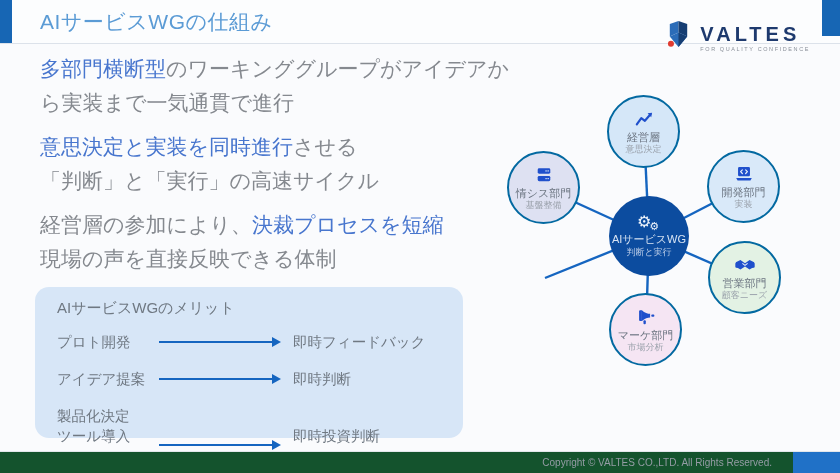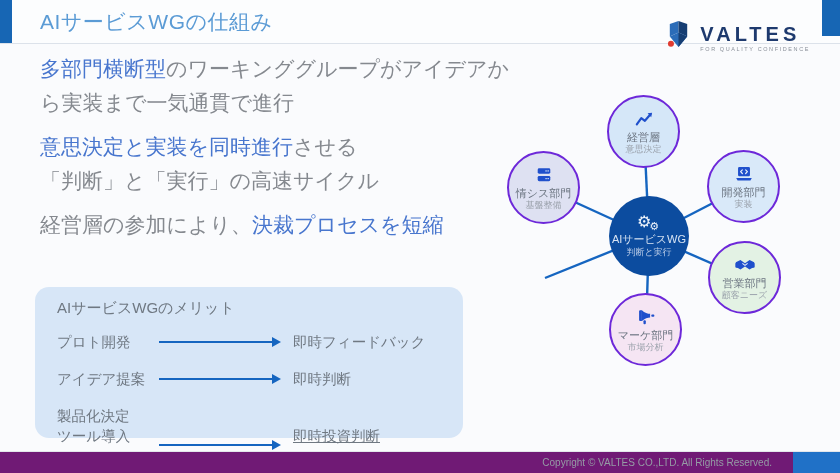--- a/index.html
+++ b/index.html
@@ -23,46 +23,46 @@
   .para{font-size:21px;line-height:34px;color:#85898F;margin-bottom:10px;}
   .hl{color:#4876CE;}
   
   .merit-box{position:absolute;left:35px;top:287px;width:428px;height:151px;background:#D7E6F7;border-radius:14px;box-sizing:border-box;padding:12px 20px 0 22px;}
   .merit-title{font-size:15px;color:#6F7882;margin-bottom:14px;}
   .merit-row{display:flex;align-items:center;margin-bottom:17px;}
   .merit-row.two-line{align-items:flex-end;margin-bottom:0;}
   .merit-from{width:100px;font-size:14.5px;color:#6F7882;line-height:20px;}
   .merit-to{width:150px;font-size:14.5px;color:#6F7882;}
   .merit-arrow{flex:1;height:2px;background:#1565C0;position:relative;margin:0 14px 0 2px;}
-  .two-line .merit-arrow,.two-line .merit-to{margin-top:9px;text-decoration:underline;}
+  .two-line .merit-arrow,.two-line .merit-to{margin-top:9px;}
   .merit-arrow::after{content:'';position:absolute;right:-2px;top:-4px;width:0;height:0;
     border-left:9px solid #1565C0;border-top:5px solid transparent;border-bottom:5px solid transparent;}
   
   .diagram{position:absolute;left:490px;top:88px;width:330px;height:330px;}
   .connectors{position:absolute;left:0;top:0;}
-  .node{position:absolute;width:73px;height:73px;border-radius:50%;border:2px solid #6d28d9;box-sizing:border-box;
+  .node{position:absolute;width:73px;height:73px;border-radius:50%;border:2px solid #0369a1;box-sizing:border-box;
     display:flex;flex-direction:column;align-items:center;justify-content:center;text-align:center;}
   .node .ic{height:20px;display:flex;align-items:center;justify-content:center;margin-bottom:2px;}
   .node-label{font-size:11px;color:#6B7480;line-height:13px;}
   .node-sublabel{font-size:9px;color:#9AA1AB;line-height:11px;}
   .n-exec{left:117px;top:7px;background:#D5E7F8;}
   .n-dev{left:217px;top:62px;background:#D9E9F9;}
   .n-sales{left:218px;top:153px;background:#E3F2E4;}
   .n-mark{left:119px;top:205px;background:#F5E5F3;}
   .n-test{left:18px;top:153px;background:#FCEFD3;}
   .n-info{left:17px;top:63px;background:#DEE1F2;}
   .hub{position:absolute;left:119px;top:108px;width:80px;height:80px;border-radius:50%;background:#0C4C9F;
     display:flex;flex-direction:column;align-items:center;justify-content:center;text-align:center;}
   .gears{color:#EDF3FB;line-height:16px;margin-bottom:2px;}
   .gear-big{font-size:16px;}
   .gear-small{font-size:11px;position:relative;top:3px;left:-2px;}
   .hub-title{font-size:11px;color:#D8E4F3;line-height:13px;}
   .hub-subtitle{font-size:9px;color:#B9CBE6;line-height:12px;}
   
-  .footer{position:absolute;left:0;bottom:0;width:840px;height:21px;background:#701a75;border-top:1px solid #E3E7EB;}
+  .footer{position:absolute;left:0;bottom:0;width:840px;height:21px;background:#14532d;border-top:1px solid #E3E7EB;}
   .copyright{position:absolute;right:68px;top:0;line-height:21px;font-size:10px;color:#959CA5;}
   .br-accent{position:absolute;right:0;bottom:0;width:47px;height:21px;background:#2071C7;}
 </style>
 </head>
 <body>
 
 <div class="header">
   <div class="header-accent"></div>
   <div class="page-title">AIサービスWGの仕組み</div>
   <div class="logo">
@@ -87,20 +87,21 @@
   <div class="para">
     <span class="hl">多部門横断型</span><span>のワーキンググループがアイデアか</span><br>
     <span>ら実装まで一気通貫で進行</span>
   </div>
   <div class="para">
     <span class="hl">意思決定と実装を同時進行</span><span>させる</span><br>
     <span>「判断」と「実行」の高速サイクル</span>
   </div>
   <div class="para">
     <span>経営層の参加により、</span><span class="hl">決裁プロセスを短縮</span><br>
+    <span>現場の声を直接反映できる体制</span>
   </div>
 </div>
 
 <div class="merit-box">
   <div class="merit-title">AIサービスWGのメリット</div>
   <div class="merit-row">
     <div class="merit-from">プロト開発</div>
     <div class="merit-arrow"></div>
     <div class="merit-to">即時フィードバック</div>
   </div>

